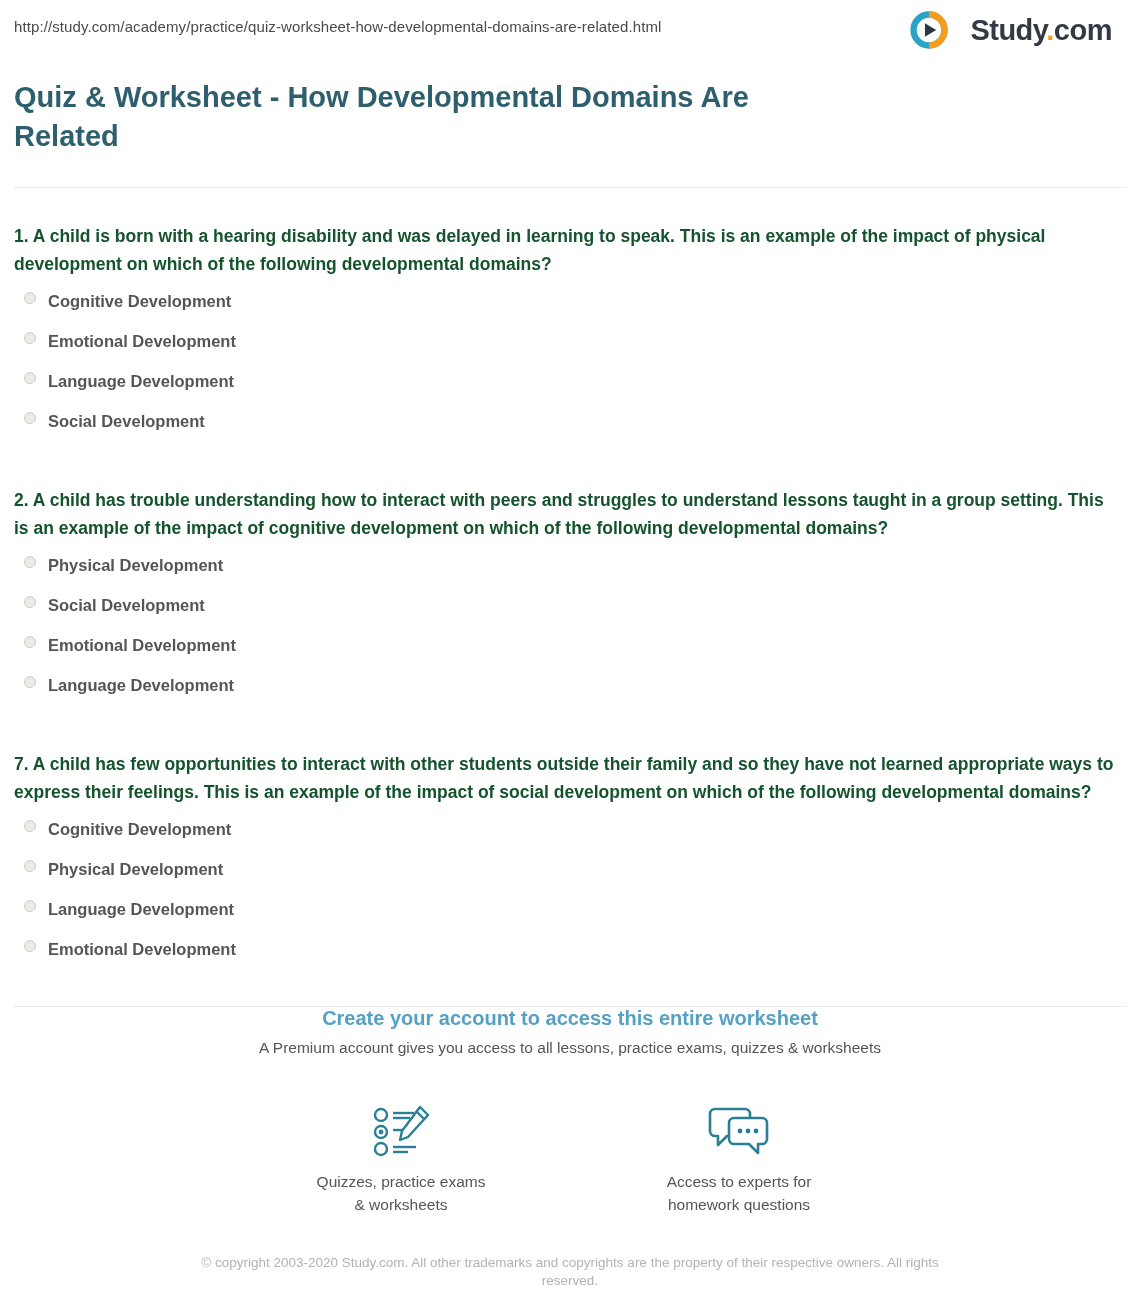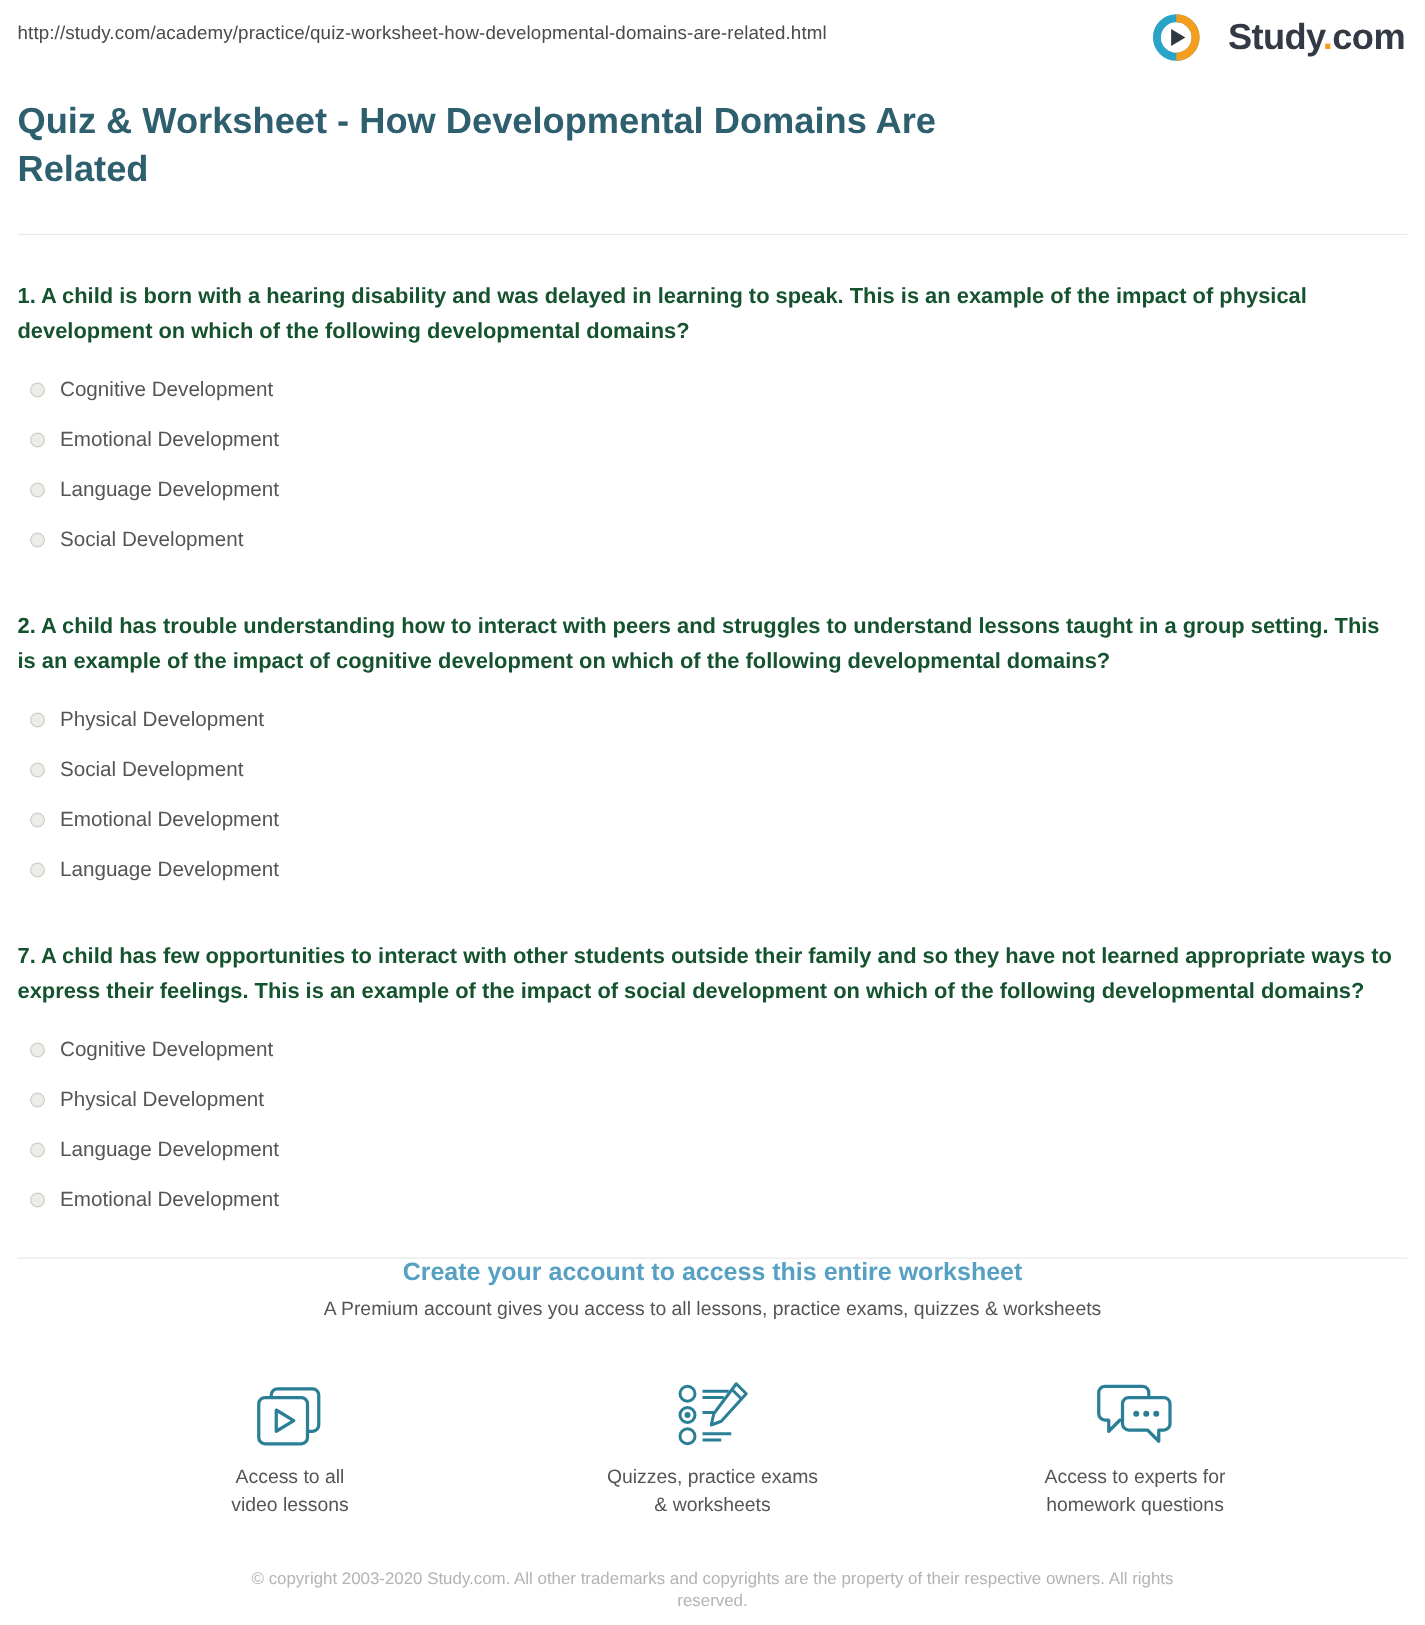--- a/index.html
+++ b/index.html
@@ -6,39 +6,39 @@
   html, body { background: #ffffff; }
   body {
     width: 1140px; height: 1300px;
     font-family: "Liberation Sans", sans-serif;
     color: #555;
     position: relative;
     overflow: hidden;
   }
   .topbar {
     display: flex; justify-content: space-between; align-items: flex-start;
-    padding: 10px 16px 0 14px;
+    padding: 10px 28px 0 14px;
   }
   .url { font-size: 15px; color: #4a4a4a; padding-top: 8px; letter-spacing: 0.1px; }
   .logo { display: flex; align-items: center; gap: 21px; }
   .logo-word { font-size: 29px; font-weight: 700; color: #333a45; letter-spacing: -0.5px; }
   .logo-word .dot { color: #f59e1d; }
   h1.page-title {
     color: #2e5f6e; font-size: 29px; font-weight: 700;
     line-height: 1.33; max-width: 800px;
     margin: 28px 14px 32px 14px;
   }
   .divider { border: 0; border-top: 1px solid #e9e9e9; margin: 0 14px; }
   .question-block { margin: 0 14px; }
   .question-text {
     font-size: 17.5px; font-weight: 700; color: #14532d;
     line-height: 1.6; max-width: 1108px; padding-top: 34px;
   }
   .options { margin-top: 14px; }
-  .option-row { display: flex; align-items: center; height: 40px; margin-left: 10px; cursor: pointer; }
+  .option-row { display: flex; height: 40px; margin-left: 10px; cursor: pointer; font-weight: bold; }
   .radio {
     width: 12px; height: 12px; border-radius: 50%;
     background: #edecе8; background: #edece8;
     border: 1px solid #cfcdc6; flex: 0 0 auto;
   }
   .option-label { margin-left: 12px; font-size: 16.5px; color: #555; }
   .bottom-divider { margin-top: 26px; }
   .cta { text-align: center; }
   .cta-heading { color: #56a0c4; font-size: 20px; font-weight: 700; }
   .cta-sub { color: #555; font-size: 15.5px; margin-top: 9px; }
@@ -138,33 +138,20 @@
   </div>
 </div>
 
 <hr class="divider bottom-divider">
 
 <div class="cta">
   <div class="cta-heading">Create your account to access this entire worksheet</div>
   <div class="cta-sub">A Premium account gives you access to all lessons, practice exams, quizzes &amp; worksheets</div>
 
   <div class="features">
-    <div class="feature">
-      <div class="icon-wrap">
-        <svg width="54" height="50" viewBox="0 0 54 50">
-          <rect x="12" y="2" width="38" height="34" rx="5" fill="none" stroke="#2a7f96" stroke-width="2.6"></rect>
-          <rect x="2" y="9" width="39" height="37" rx="5" fill="#ffffff" stroke="#2a7f96" stroke-width="2.6"></rect>
-          <path d="M16 19 L30 27.5 L16 36 Z" fill="none" stroke="#2a7f96" stroke-width="2.6" stroke-linejoin="round"></path>
-        </svg>
-      </div>
-      <div class="feature-caption">
-        <div>Access to all</div>
-        <div>video lessons</div>
-      </div>
-    </div>
 
     <div class="feature">
       <div class="icon-wrap">
         <svg width="58" height="54" viewBox="0 0 58 54">
           <circle cx="9" cy="10" r="6" fill="none" stroke="#2a7f96" stroke-width="2.4"></circle>
           <circle cx="9" cy="27" r="6" fill="none" stroke="#2a7f96" stroke-width="2.4"></circle>
           <circle cx="9" cy="44" r="6" fill="none" stroke="#2a7f96" stroke-width="2.4"></circle>
           <circle cx="9" cy="27" r="2.4" fill="#2a7f96"></circle>
           <line x1="21" y1="8" x2="42" y2="8" stroke="#2a7f96" stroke-width="2.4"></line>
           <line x1="21" y1="13" x2="38" y2="13" stroke="#2a7f96" stroke-width="2.4"></line>

